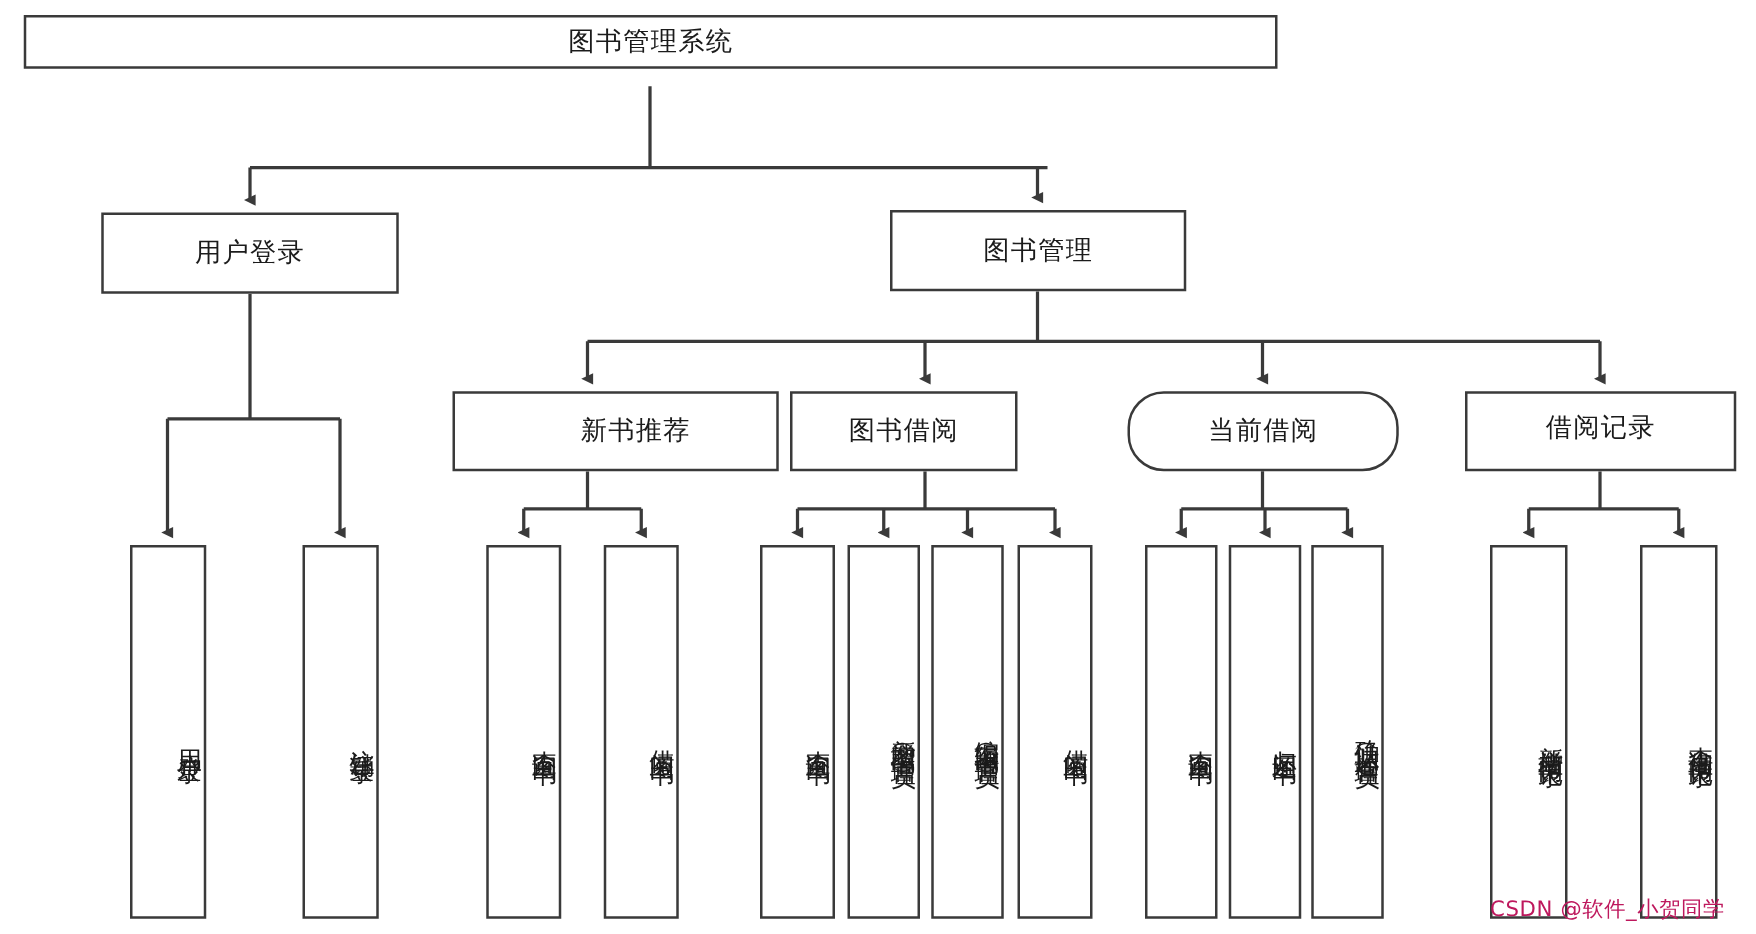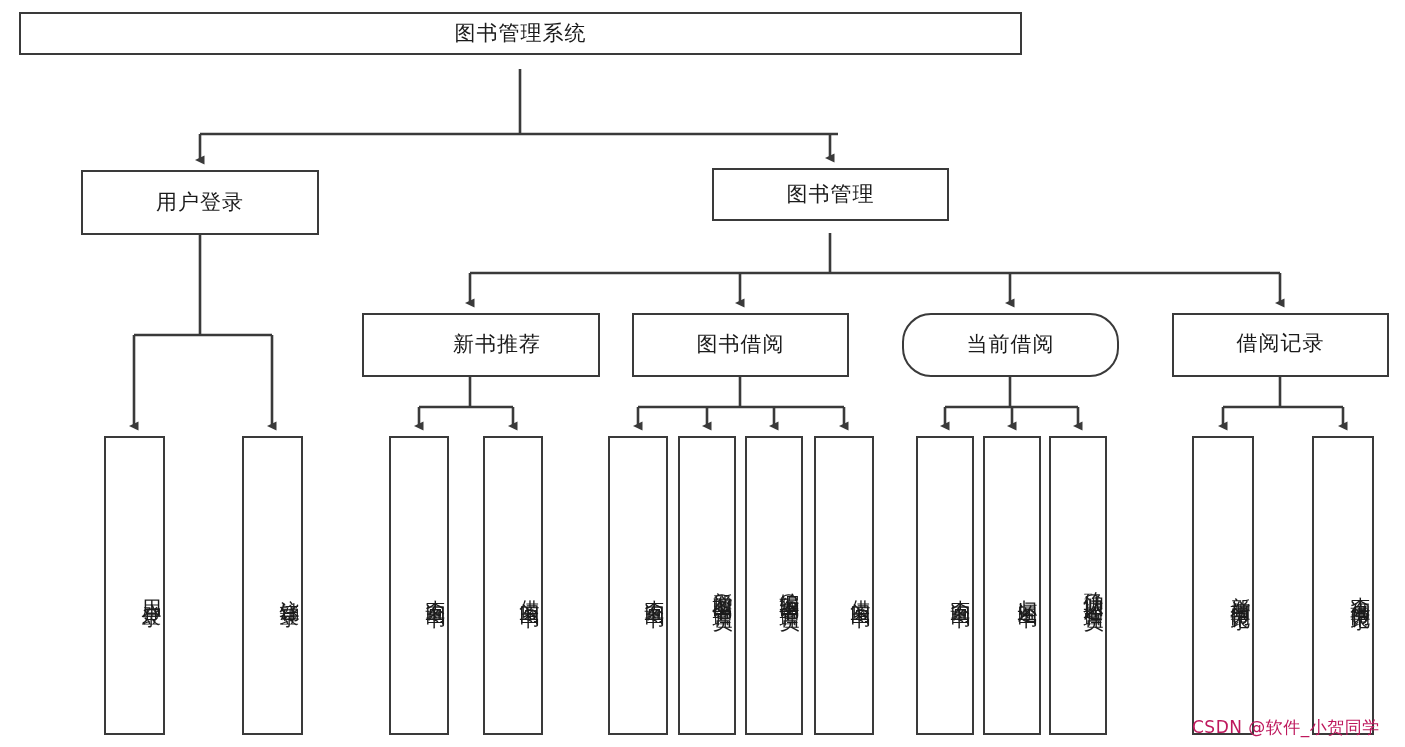--- a/index.html
+++ b/index.html
@@ -112,24 +112,24 @@
       <path d="M1280,377 L1280,407"></path>
       <path d="M1223,407 L1343,407"></path>
       <path d="M1223,407 L1223,426" marker-end="url(#arrow)"></path>
       <path d="M1343,407 L1343,426" marker-end="url(#arrow)"></path>
     </g>
   </svg>
 
   <div class="node horiz" id="root-node" style="left: 19px; top: 12px; width: 1003px; height: 43px;">图书管理系统</div>
 
   <div class="node horiz" id="l2-0" style="left: 81px; top: 170px; width: 238px; height: 65px;">用户登录</div>
-  <div class="node horiz" id="l2-1" style="left: 712px; top: 168px; width: 237px; height: 53px;">图书管理</div>
+  <div class="node horiz" id="l2-1" style="left: 712px; top: 168px; width: 237px; height: 65px;">图书管理</div>
 
-  <div class="node horiz" id="l3-0" style="left: 362px; top: 313px; width: 238px; height: 64px; padding-left: 32px;">新书推荐</div>
-  <div class="node horiz" id="l3-1" style="left: 632px; top: 313px; width: 217px; height: 64px;">图书借阅</div>
+  <div class="node horiz" id="l3-0" style="left: 362px; top: 313px; width: 261px; height: 64px; padding-left: 32px;">新书推荐</div>
+  <div class="node horiz" id="l3-1" style="left: 632px; top: 313px; width: 182px; height: 64px;">图书借阅</div>
   <div class="node horiz" id="l3-2" style="left: 902px; top: 313px; width: 217px; height: 64px; border-radius: 29px;">当前借阅</div>
   <div class="node horiz" id="l3-3" style="left: 1172px; top: 313px; width: 217px; height: 64px; font-family: Liberation Mono, monospace;">借阅记录</div>
 
   <div class="node vert" id="lf-0" style="left: 104px; top: 436px; width: 61px; height: 299px;">用户登录</div>
   <div class="node vert" id="lf-1" style="left: 242px; top: 436px; width: 61px; height: 299px;">注销登录</div>
   <div class="node vert" id="lf-2" style="left: 389px; top: 436px; width: 60px; height: 299px;">查询图书</div>
   <div class="node vert" id="lf-3" style="left: 483px; top: 436px; width: 60px; height: 299px;">借阅图书</div>
   <div class="node vert" id="lf-4" style="left: 608px; top: 436px; width: 60px; height: 299px;">查询图书</div>
   <div class="node vert top-align" id="lf-5" style="left: 678px; top: 436px; width: 58px; height: 299px;">新增图书（管理员）</div>
   <div class="node vert top-align" id="lf-6" style="left: 745px; top: 436px; width: 58px; height: 299px;">编辑图书（管理员）</div>

